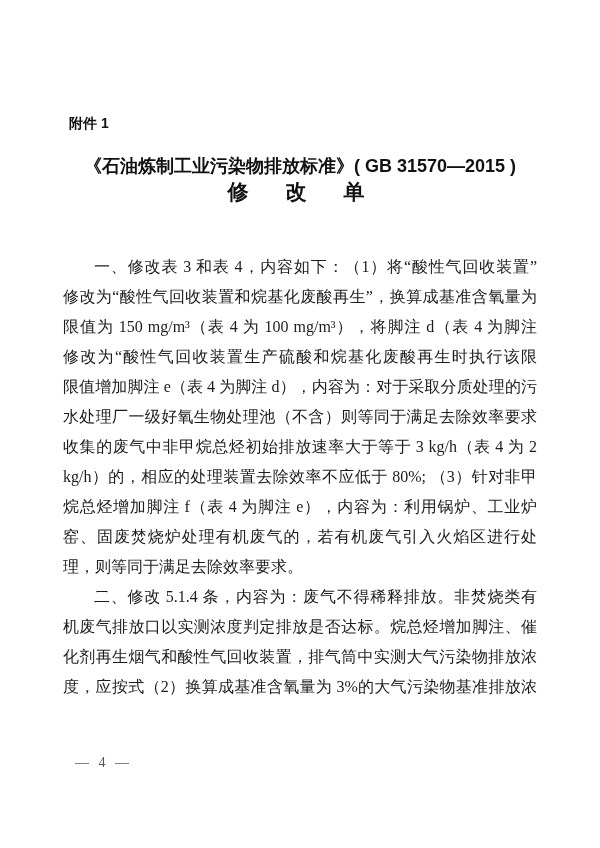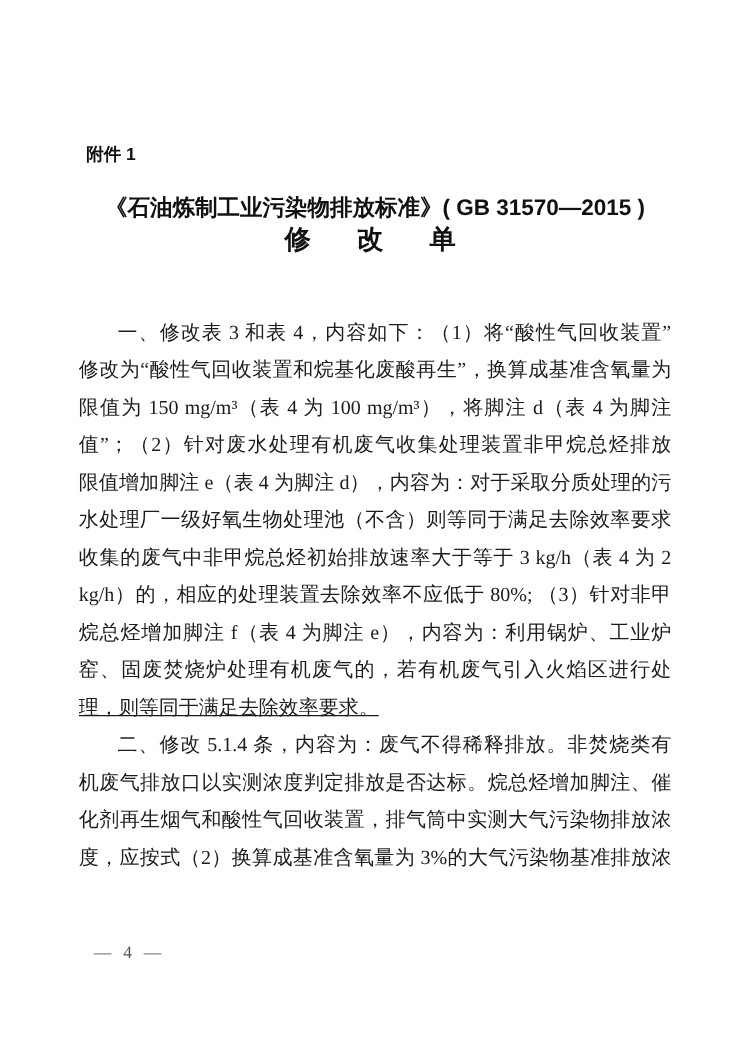--- a/index.html
+++ b/index.html
@@ -66,21 +66,20 @@
     text-justify: distribute;
     overflow: hidden;
     white-space: normal;
   }
   .line.indent {
     padding-left: 31px;
   }
   .line.noj {
     text-align: left;
     text-align-last: left;
-    text-decoration: underline;
   }
   .footer {
     position: absolute;
     top: 755px;
     left: 75px;
     font-size: 14px;
     line-height: 16px;
     letter-spacing: 3px;
     color: #555;
     font-family: "Liberation Serif", "DejaVu Serif", serif;
@@ -95,21 +94,21 @@
 
   <h1 class="title-block">
     <span class="title-line1">《石油炼制工业污染物排放标准》( GB 31570—2015 )</span>
     <span class="title-line2">修　改　单</span>
   </h1>
 
   <div class="body-text">
       <div class="line indent">一、修改表 3 和表 4，内容如下：（1）将“酸性气回收装置”</div>
       <div class="line">修改为“酸性气回收装置和烷基化废酸再生”，换算成基准含氧量为</div>
       <div class="line">限值为 150 mg/m³（表 4 为 100 mg/m³），将脚注 d（表 4 为脚注 c）</div>
-      <div class="line">值”；（2）针对废水处理有机废气收集处理装置非甲烷总烃排放</div>
+      <div class="line">修改为“酸性气回收装置生产硫酸和烷基化废酸再生时执行该限</div>
       <div class="line">限值增加脚注 e（表 4 为脚注 d），内容为：对于采取分质处理的污</div>
       <div class="line">水处理厂一级好氧生物处理池（不含）则等同于满足去除效率要求</div>
       <div class="line">收集的废气中非甲烷总烃初始排放速率大于等于 3 kg/h（表 4 为 2</div>
       <div class="line">kg/h）的，相应的处理装置去除效率不应低于 80%; （3）针对非甲</div>
       <div class="line">烷总烃增加脚注 f（表 4 为脚注 e），内容为：利用锅炉、工业炉</div>
       <div class="line">窑、固废焚烧炉处理有机废气的，若有机废气引入火焰区进行处</div>
       <div class="line noj">理，则等同于满足去除效率要求。</div>
       <div class="line indent">二、修改 5.1.4 条，内容为：废气不得稀释排放。非焚烧类有</div>
       <div class="line">机废气排放口以实测浓度判定排放是否达标。烷总烃增加脚注、催</div>
       <div class="line">化剂再生烟气和酸性气回收装置，排气筒中实测大气污染物排放浓</div>

